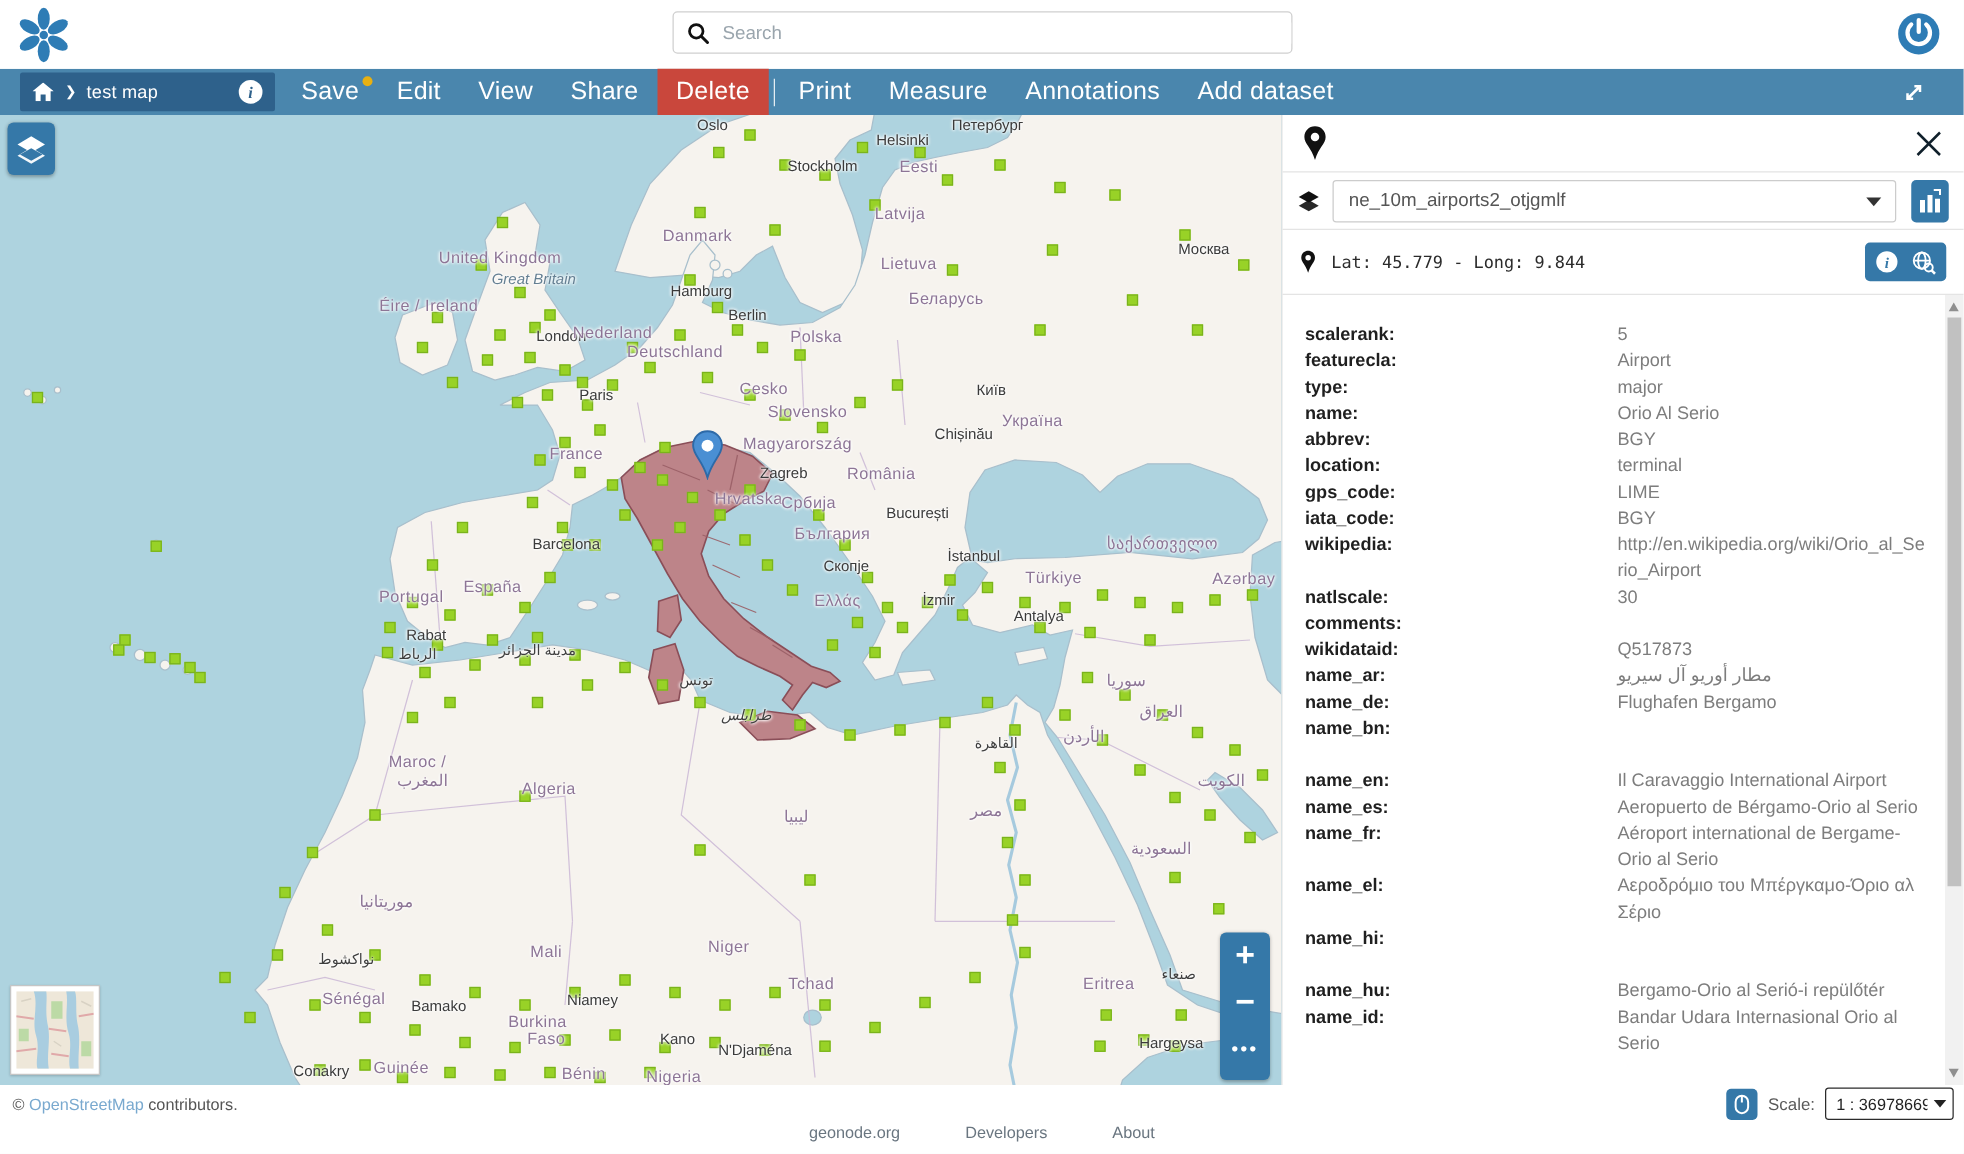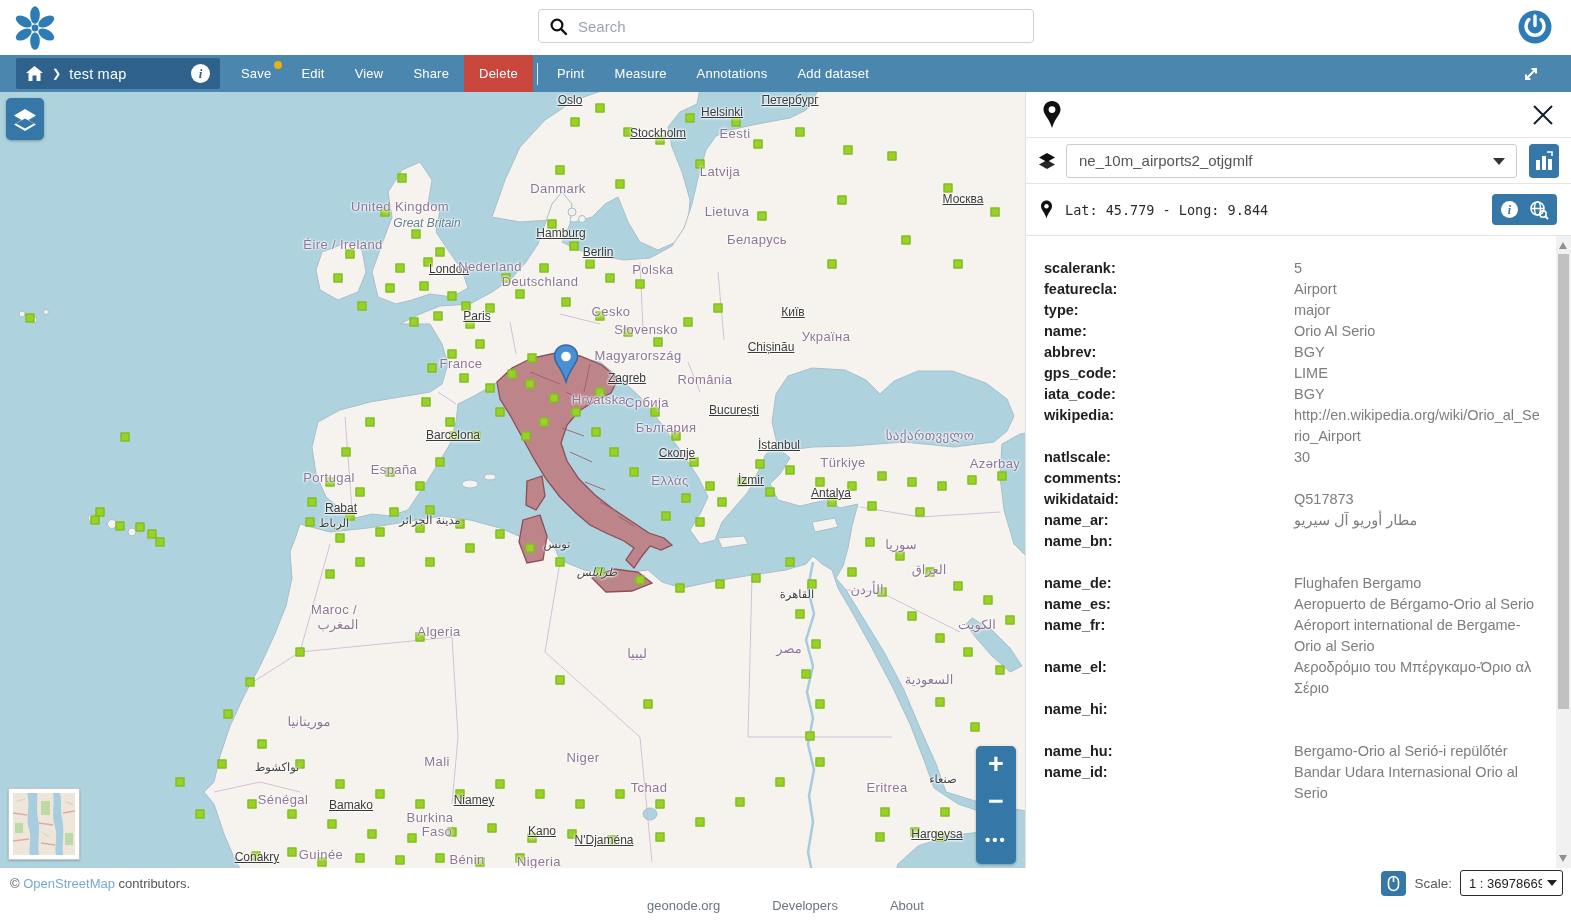--- a/index.html
+++ b/index.html
@@ -22,38 +22,38 @@
   .toolbar { height:37px; background:#4a86ad; display:flex; align-items:center; color:#fff; flex:0 0 37px; }
   .crumbbox { background:#2e618b; height:31px; margin-left:16px; border-radius:2px;
     display:flex; align-items:center; padding:0 10px; width:204px; }
   .crumbbox .home { display:flex; align-items:center; cursor:pointer;}
   .crumb-chev { margin:0 8px 0 9px; font-size:11px; }
   .crumb-label { font-size:14.5px; letter-spacing:.2px; }
   .crumb-info { margin-left:auto; width:19px; height:19px; background:#fff; color:#2e618b; border-radius:50%;
     font-family:"Liberation Serif",serif; font-weight:bold; font-style:italic; font-size:13px;
     display:flex; align-items:center; justify-content:center; cursor:pointer;}
   .tbmenu { display:flex; align-items:center; height:100%; margin-left:6px; }
-  .tb-item { position:relative; padding:0 15px; font-size:13px; height:100%; display:flex; align-items:center;
+  .tb-item { position:relative; padding:0 15px; font-size:20px; height:100%; display:flex; align-items:center;
     cursor:pointer; letter-spacing:.2px;}
   .tb-item.danger { background:#c9473c; }
   .tb-badge { position:absolute; top:6px; right:4px; width:8px; height:8px; border-radius:50%; background:#e8b011;}
   .tb-divider { width:1px; height:22px; background:rgba(255,255,255,.85); margin:0 4px; }
   .fullscreen { margin-left:auto; margin-right:28px; cursor:pointer; display:flex; }
 
   
   .main { flex:1; display:flex; height:776px; }
 
   
   .map { position:relative; width:1025px; height:776px; overflow:hidden; background:#aed3df; flex:0 0 1025px;}
   .map svg.base { position:absolute; left:0; top:0; }
   .mlabels,.mmarkers { position:absolute; inset:0; pointer-events:none; }
   .mlabel { position:absolute; transform:translate(-50%,-50%); white-space:nowrap;
     text-shadow:0 0 3px #fff,0 0 3px #fff,0 0 2px #fff; }
   .mlabel.country { color:#8d7596; font-size:13px; letter-spacing:.4px; }
-  .mlabel.city { color:#3a3a3a; font-size:12px;text-decoration:underline; }
+  .mlabel.city { color:#3a3a3a; font-size:12px; }
   .mlabel.it { color:#647f92; font-size:12px; font-style:italic; }
   .mlabel.ar { color:#3f3f3f; font-size:11.5px; }
   .amarker { position:absolute; width:9px; height:9px; background:#98d227; border:1px solid #7ab31c;
     transform:translate(-50%,-50%); pointer-events:auto; cursor:pointer;}
   .pin { position:absolute; left:553px; top:252px; width:26px; height:40px; cursor:pointer;}
   .layersbtn { position:absolute; left:6px; top:6px; width:38px; height:42px; background:#3578a8; border:none;
     border-radius:5px; cursor:pointer; display:flex; align-items:center; justify-content:center;
     box-shadow:0 1px 3px rgba(0,0,0,.3);}
   .zoomctl { position:absolute; right:9px; bottom:4px; width:40px; height:118px; background:#3578a8;
     border-radius:5px; display:flex; flex-direction:column; box-shadow:0 1px 3px rgba(0,0,0,.3);}
@@ -648,20 +648,24 @@
             </div>
             <div class="arow">
               <span class="k">name:</span>
               <span class="v">Orio Al Serio</span>
             </div>
             <div class="arow">
               <span class="k">abbrev:</span>
               <span class="v">BGY</span>
             </div>
             <div class="arow">
+              <span class="k">location:</span>
+              <span class="v">terminal</span>
+            </div>
+            <div class="arow">
               <span class="k">gps_code:</span>
               <span class="v">LIME</span>
             </div>
             <div class="arow">
               <span class="k">iata_code:</span>
               <span class="v">BGY</span>
             </div>
             <div class="arow">
               <span class="k">wikipedia:</span>
               <a class="v link">http://en.wikipedia.org/wiki/Orio_al_Serio_Airport</a>
@@ -674,28 +678,32 @@
               <span class="k">comments:</span>
               <span class="v"></span>
             </div>
             <div class="arow">
               <span class="k">wikidataid:</span>
               <span class="v">Q517873</span>
             </div>
             <div class="arow">
               <span class="k">name_ar:</span>
               <span class="v">مطار أوريو آل سيريو</span>
+            </div>
+            <div class="arow">
+              <span class="k">name_de:</span>
+              <span class="v">Flughafen Bergamo</span>
             </div>
             <div class="arow gap">
               <span class="k">name_bn:</span>
               <span class="v"></span>
             </div>
             <div class="arow">
-              <span class="k">name_de:</span>
-              <span class="v">Flughafen Bergamo</span>
+              <span class="k">name_en:</span>
+              <span class="v">Il Caravaggio International Airport</span>
             </div>
             <div class="arow">
               <span class="k">name_es:</span>
               <span class="v">Aeropuerto de Bérgamo-Orio al Serio</span>
             </div>
             <div class="arow">
               <span class="k">name_fr:</span>
               <span class="v">Aéroport international de Bergame-Orio al Serio</span>
             </div>
             <div class="arow">

